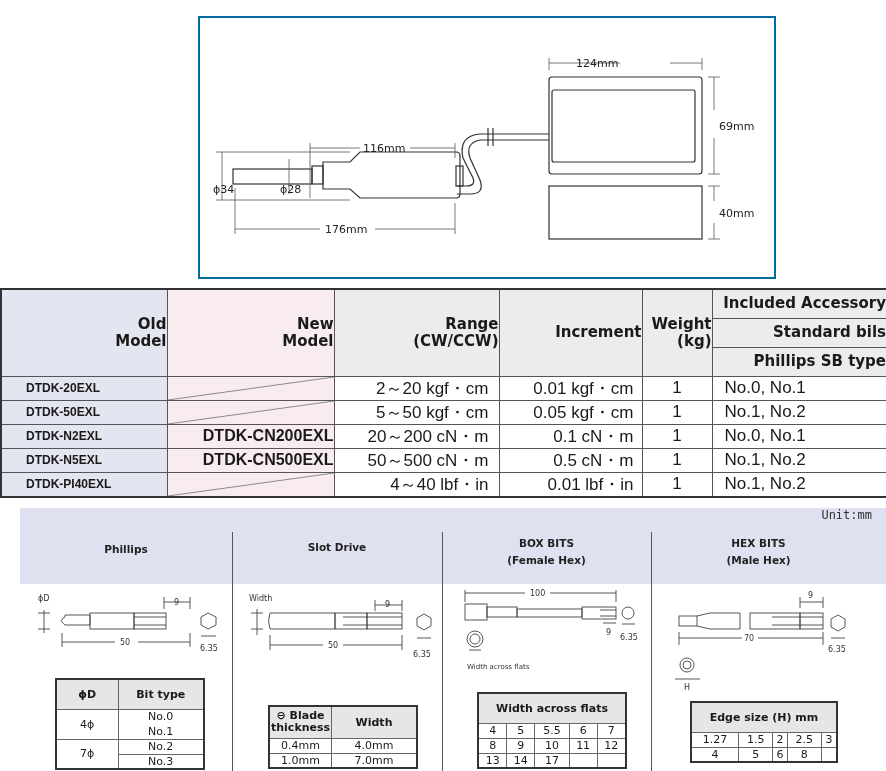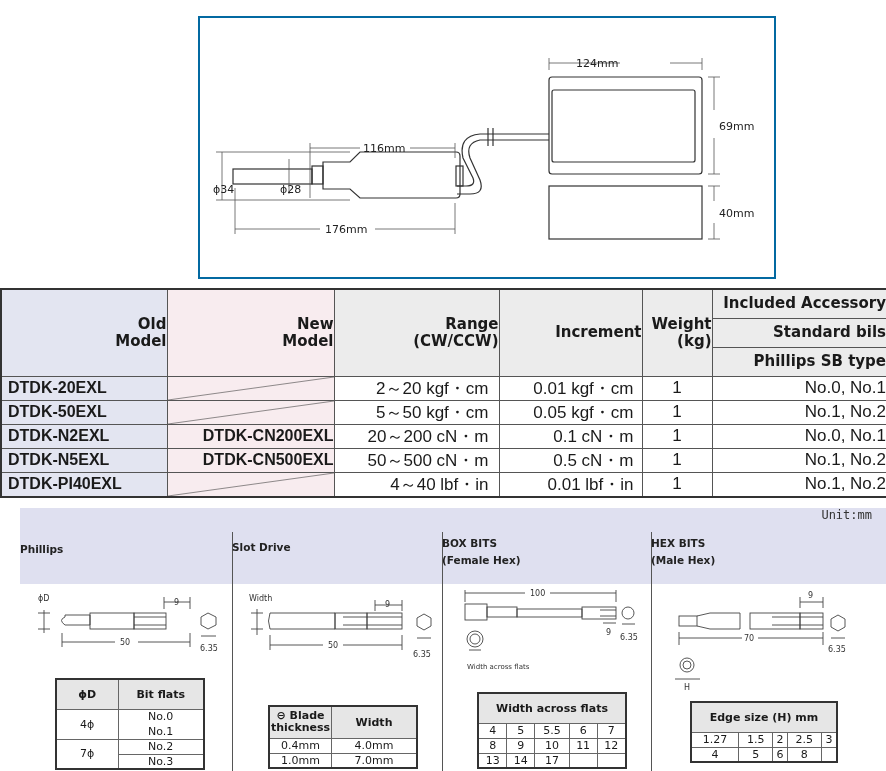--- a/index.html
+++ b/index.html
@@ -18,34 +18,34 @@
           table-layout: fixed; }
   #spec th, #spec td { border: 1px solid #555; padding: 0; font-weight: bold; }
   #spec { border: 2px solid #333; }
   #spec th { font-family: "DejaVu Sans", sans-serif; font-size: 15px; line-height: 17px;
              text-align: right; vertical-align: middle; }
   .h-old { background: #e3e5f1; margin-top: 36px; }
   .h-new { background: #f8ecef; margin-left: 15px; }
   .h-gray { background: #ececec; }
   #spec td { font-family: "Liberation Sans", sans-serif; font-size: 17px; height: 22px;
              font-weight: normal; }
-  #spec td.old { background: #e3e5f1; font-weight: bold; padding-left: 6px; font-size: 16px; margin-left: 20px; }
+  #spec td.old { background: #e3e5f1; font-weight: bold; padding-left: 24px; font-size: 12px; margin-left: 20px; }
   #spec td.new { background: #f8ecef; font-weight: bold; text-align: right; font-size: 16px; position: relative; }
   #spec td.rng { text-align: right; padding-right: 10px; }
   #spec td.inc { text-align: right; padding-right: 8px; }
   #spec td.wt  { text-align: center; }
-  #spec td.acc { text-align: right; padding-left: 12px; }
+  #spec td.acc { text-align: left; padding-left: 12px; }
   .slash { position: absolute; left: 0; top: 0; width: 100%; height: 100%; }
 
   
   #bits-head { position: absolute; left: 20px; top: 508px; width: 866px; height: 76px;
                background: #dfe0f0; }
   #unit { position: absolute; right: 14px; top: 508px; font-family: "DejaVu Sans Mono", monospace;
           font-size: 12px; color: #333; margin-left: 44px; }
-  .bit-title { position: absolute; top: 535px; text-align: left; font-size: 10.5px;
+  .bit-title { position: absolute; top: 535px; text-align: center; font-size: 10.5px;
                font-weight: bold; color: #222; line-height: 17px; }
   .vsep { position: absolute; top: 532px; width: 1px; background: #555; height: 239px; }
   .bit-svg { position: absolute; }
   .smalltxt { font-family: "DejaVu Sans", sans-serif; font-size: 8px; fill: #333; }
 
   .subtable { position: absolute; border-collapse: collapse; border: 2px solid #333;
               font-family: "DejaVu Sans", sans-serif; font-size: 11px; }
   .subtable th { background: #e6e6e6; font-weight: bold; border: 1px solid #666; text-align: center; }
   .subtable td { border: 1px solid #666; text-align: center; font-size: 11px; height: 15px; padding: 0; }
 </style>
@@ -242,21 +242,21 @@
   <text class="smalltxt" x="18" y="16">ϕD</text>
   <text class="smalltxt" x="154" y="20">9</text>
   <text class="smalltxt" x="100" y="60">50</text>
   <text class="smalltxt" x="180" y="66">6.35</text>
 </svg>
 
 <table class="subtable" style="left:55px;top:678px;width:150px">
   <tbody>
       <tr style="height:30px">
     <th style="width:62px">ϕD</th>
-    <th>Bit flats</th>
+    <th>Bit type</th>
   </tr>
   <tr>
     <td rowspan="2">4ϕ</td>
     <td style="border-bottom:none">No.0</td>
   </tr>
   <tr>
         <td style="border-top:none">No.1</td>
       </tr>
   <tr>
     <td rowspan="2">7ϕ</td>

